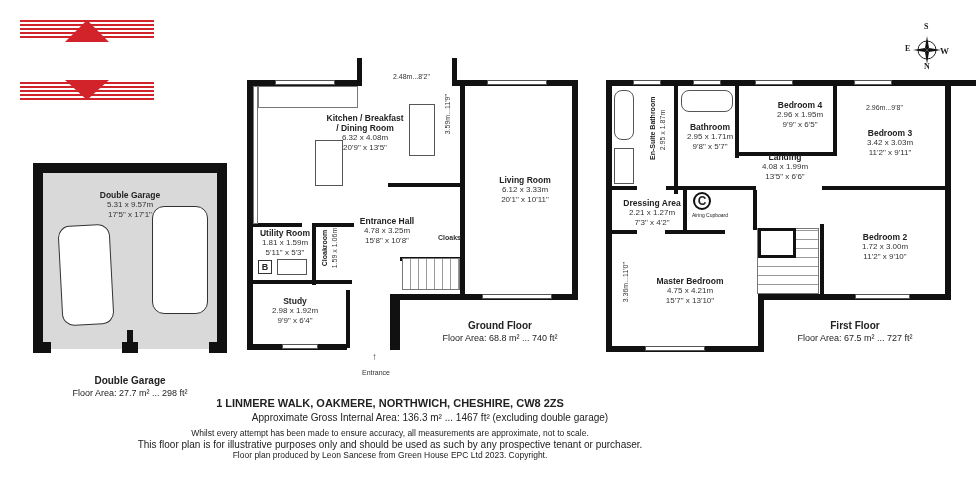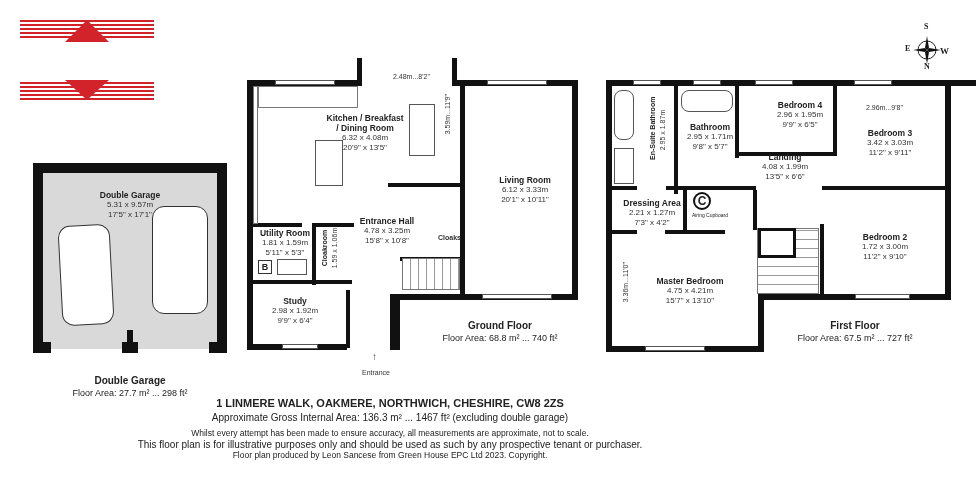--- a/index.html
+++ b/index.html
@@ -226,16 +226,16 @@
   </div>
   <div class="lbl" style="left:866px;top:103px;font-size:7px;">2.96m...9'8"</div>
   <div class="dim-v" style="left:622px;top:262px;">3.36m...11'0"</div>
   <div class="floor-cap" style="left:775px;top:320px;width:160px;">
     <div class="t">First Floor</div>
       <div>Floor Area: 67.5 m² ... 727 ft²</div>
   </div>
 </div>
 
 <div class="footer" style="top:397px;font-weight:bold;font-size:11px;">1 LINMERE WALK, OAKMERE, NORTHWICH, CHESHIRE, CW8 2ZS</div>
-<div class="footer" style="top:412px;font-size:10px;">Approximate Gross Internal Area: 136.3 m² ... 1467 ft² (excluding double garage)</div>
+<div class="footer" style="top:412px;font-size:10px;margin-left:40px;">Approximate Gross Internal Area: 136.3 m² ... 1467 ft² (excluding double garage)</div>
 <div class="footer" style="top:428px;font-size:8.5px;">Whilst every attempt has been made to ensure accuracy, all measurements are approximate, not to scale.</div>
 <div class="footer" style="top:439px;font-size:10px;">This floor plan is for illustrative purposes only and should be used as such by any prospective tenant or purchaser.</div>
 <div class="footer" style="top:450px;font-size:8.5px;">Floor plan produced by Leon Sancese from Green House EPC Ltd 2023. Copyright.</div>
 
 </body></html>

